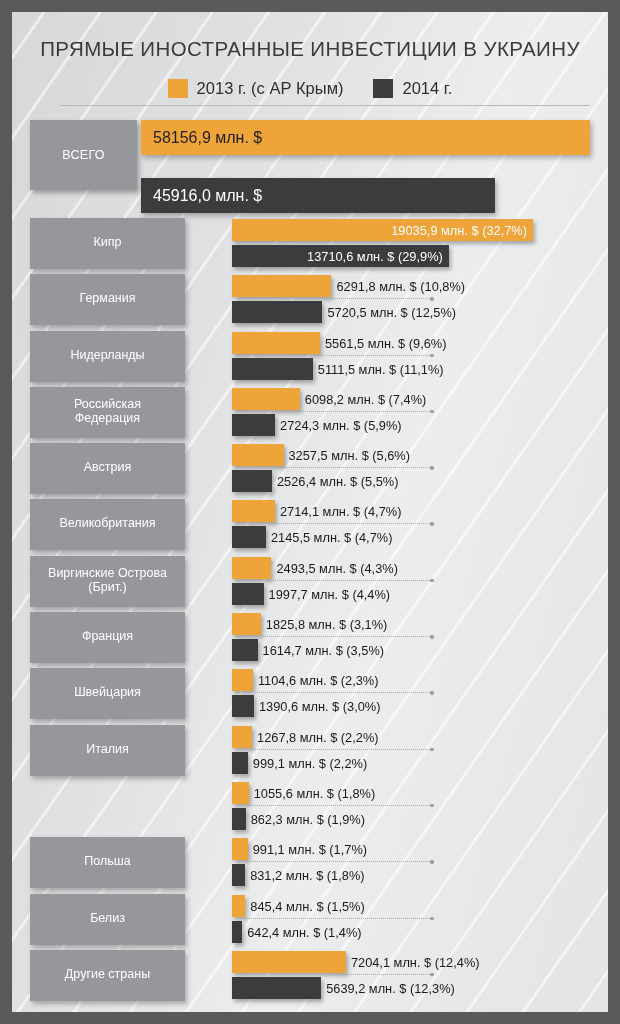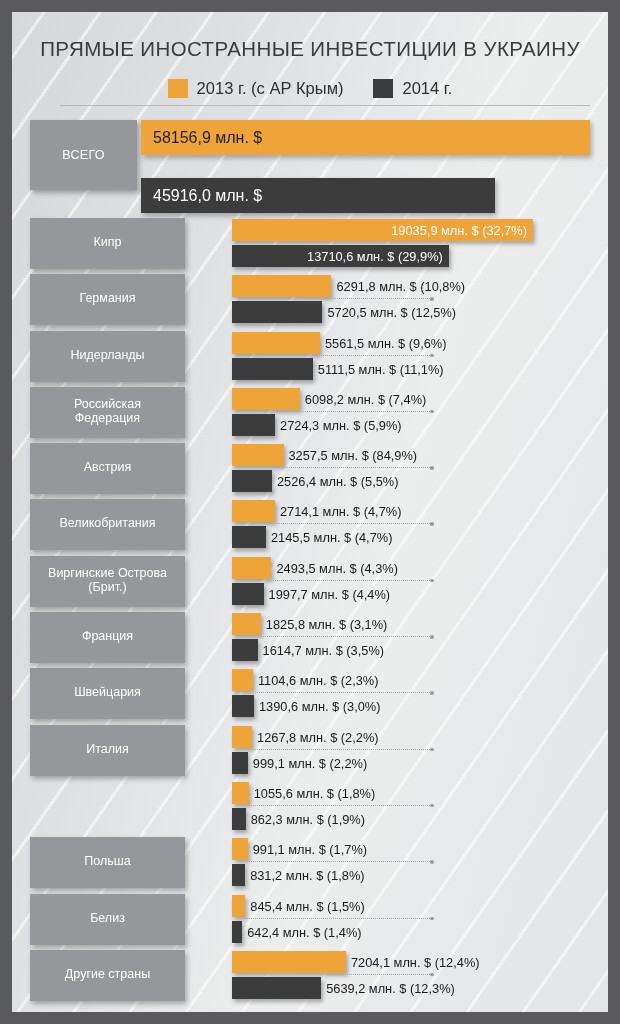--- a/index.html
+++ b/index.html
@@ -187,21 +187,21 @@
           <div class="leader" style="left: 57.0773px; width: 154.923px;"></div>
         </div>
       </div>
       <div class="row">
         <div class="rlabel">
           <span>Австрия</span>
         </div>
         <div class="bars">
           <div class="bar orange" style="left: 12px; width: 51.5083px;"></div>
           <div class="bar dark" style="left: 12px; width: 39.948px;"></div>
-          <div class="vlabel o" style="left: 68.5083px;">3257,5 млн. $ (84,9%)</div>
+          <div class="vlabel o" style="left: 68.5083px;">3257,5 млн. $ (5,6%)</div>
           <div class="vlabel d" style="left: 56.948px;">2526,4 млн. $ (5,5%)</div>
           <div class="leader" style="left: 53.948px; width: 158.052px;"></div>
         </div>
       </div>
       <div class="row">
         <div class="rlabel">
           <span>Великобритания</span>
         </div>
         <div class="bars">
           <div class="bar orange" style="left: 12px; width: 42.916px;"></div>

